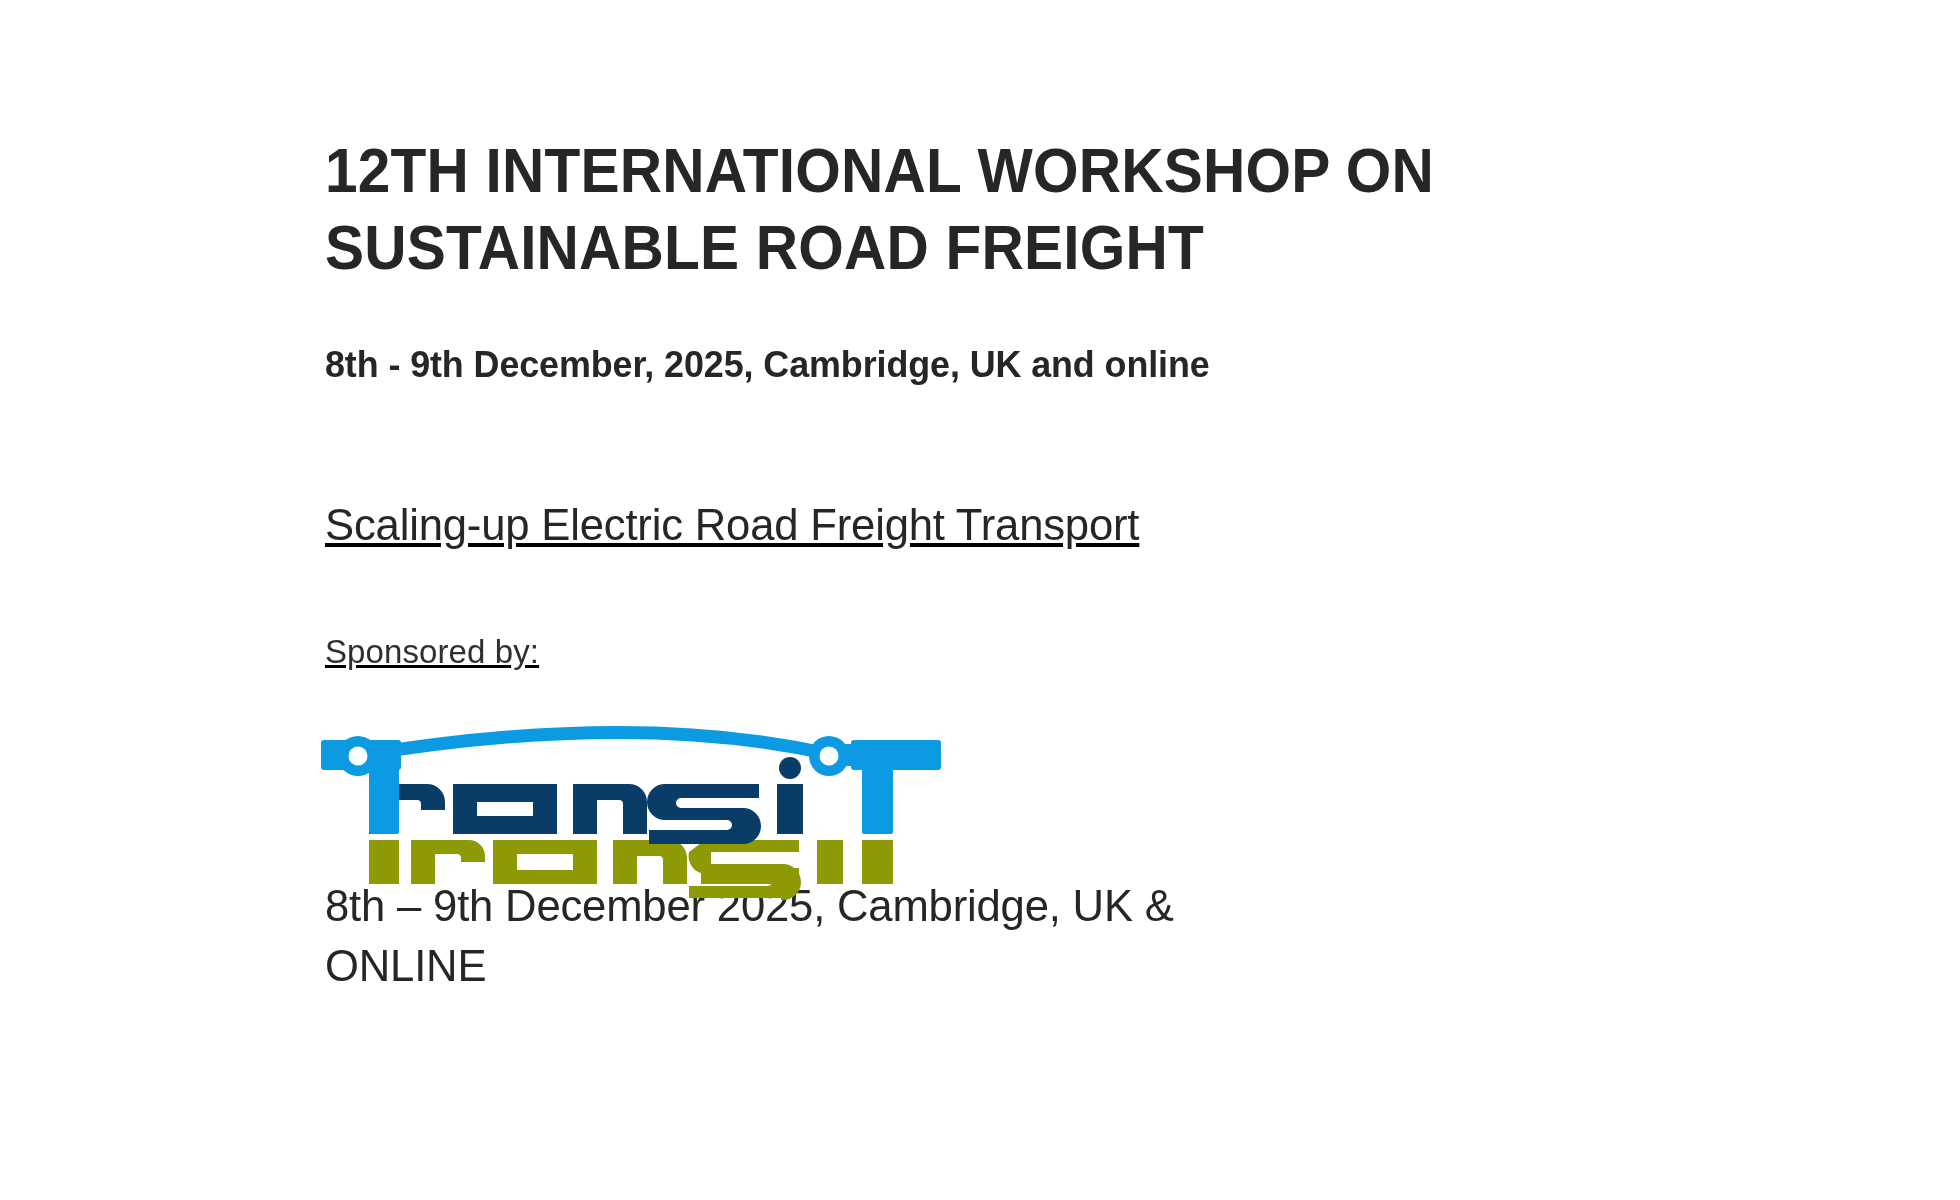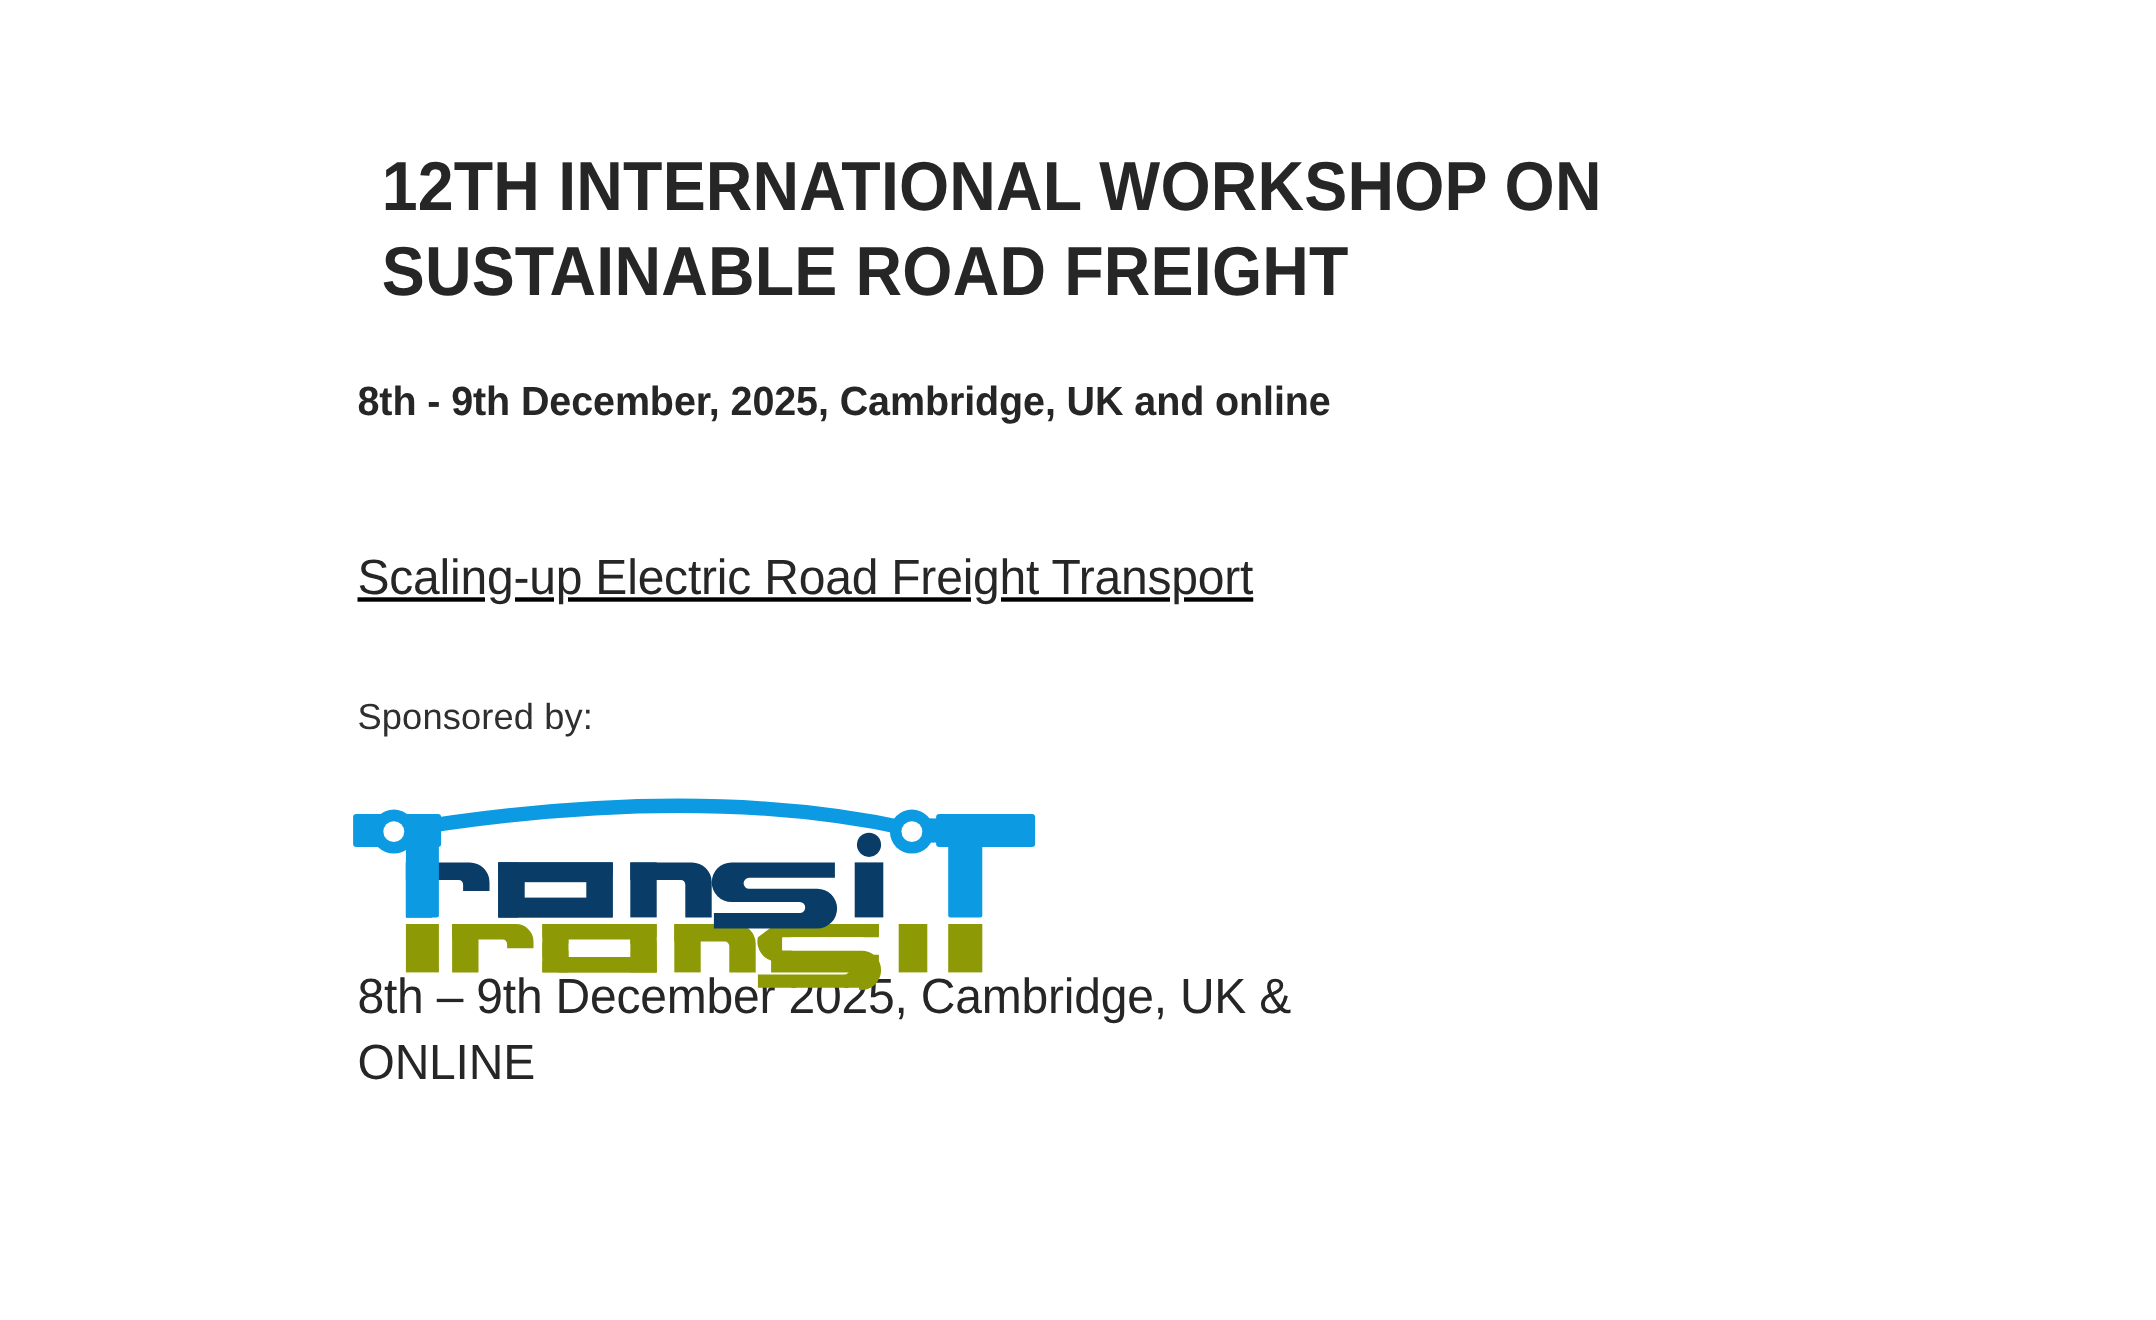--- a/index.html
+++ b/index.html
@@ -43,21 +43,20 @@
     letter-spacing: 0.2px;
     text-transform: uppercase;
     transform: scaleX(0.93);
     transform-origin: left top;
     white-space: pre-line;
   }
   .headline-wrap {
     position: absolute;
     left: 0;
     top: 132px;
-    margin-left: 22px;
   }
 
   
   .strapline-wrap {
     position: absolute;
     left: 0;
     top: 342px;
     text-align: right;
   }
   .strapline {
@@ -91,20 +90,21 @@
     white-space: nowrap;
     transform: scaleX(0.97);
     transform-origin: left top;
   }
 
   
   .sponsor-label-wrap {
     position: absolute;
     left: 0;
     top: 632px;
+    text-decoration: underline;
   }
   .sponsor-label {
     margin: 0;
     color: #2f2f2f;
     font-family: "Liberation Sans", sans-serif;
     font-weight: normal;
     font-size: 33px;
     line-height: 1.2;
     letter-spacing: 0.1px;
     white-space: nowrap;

